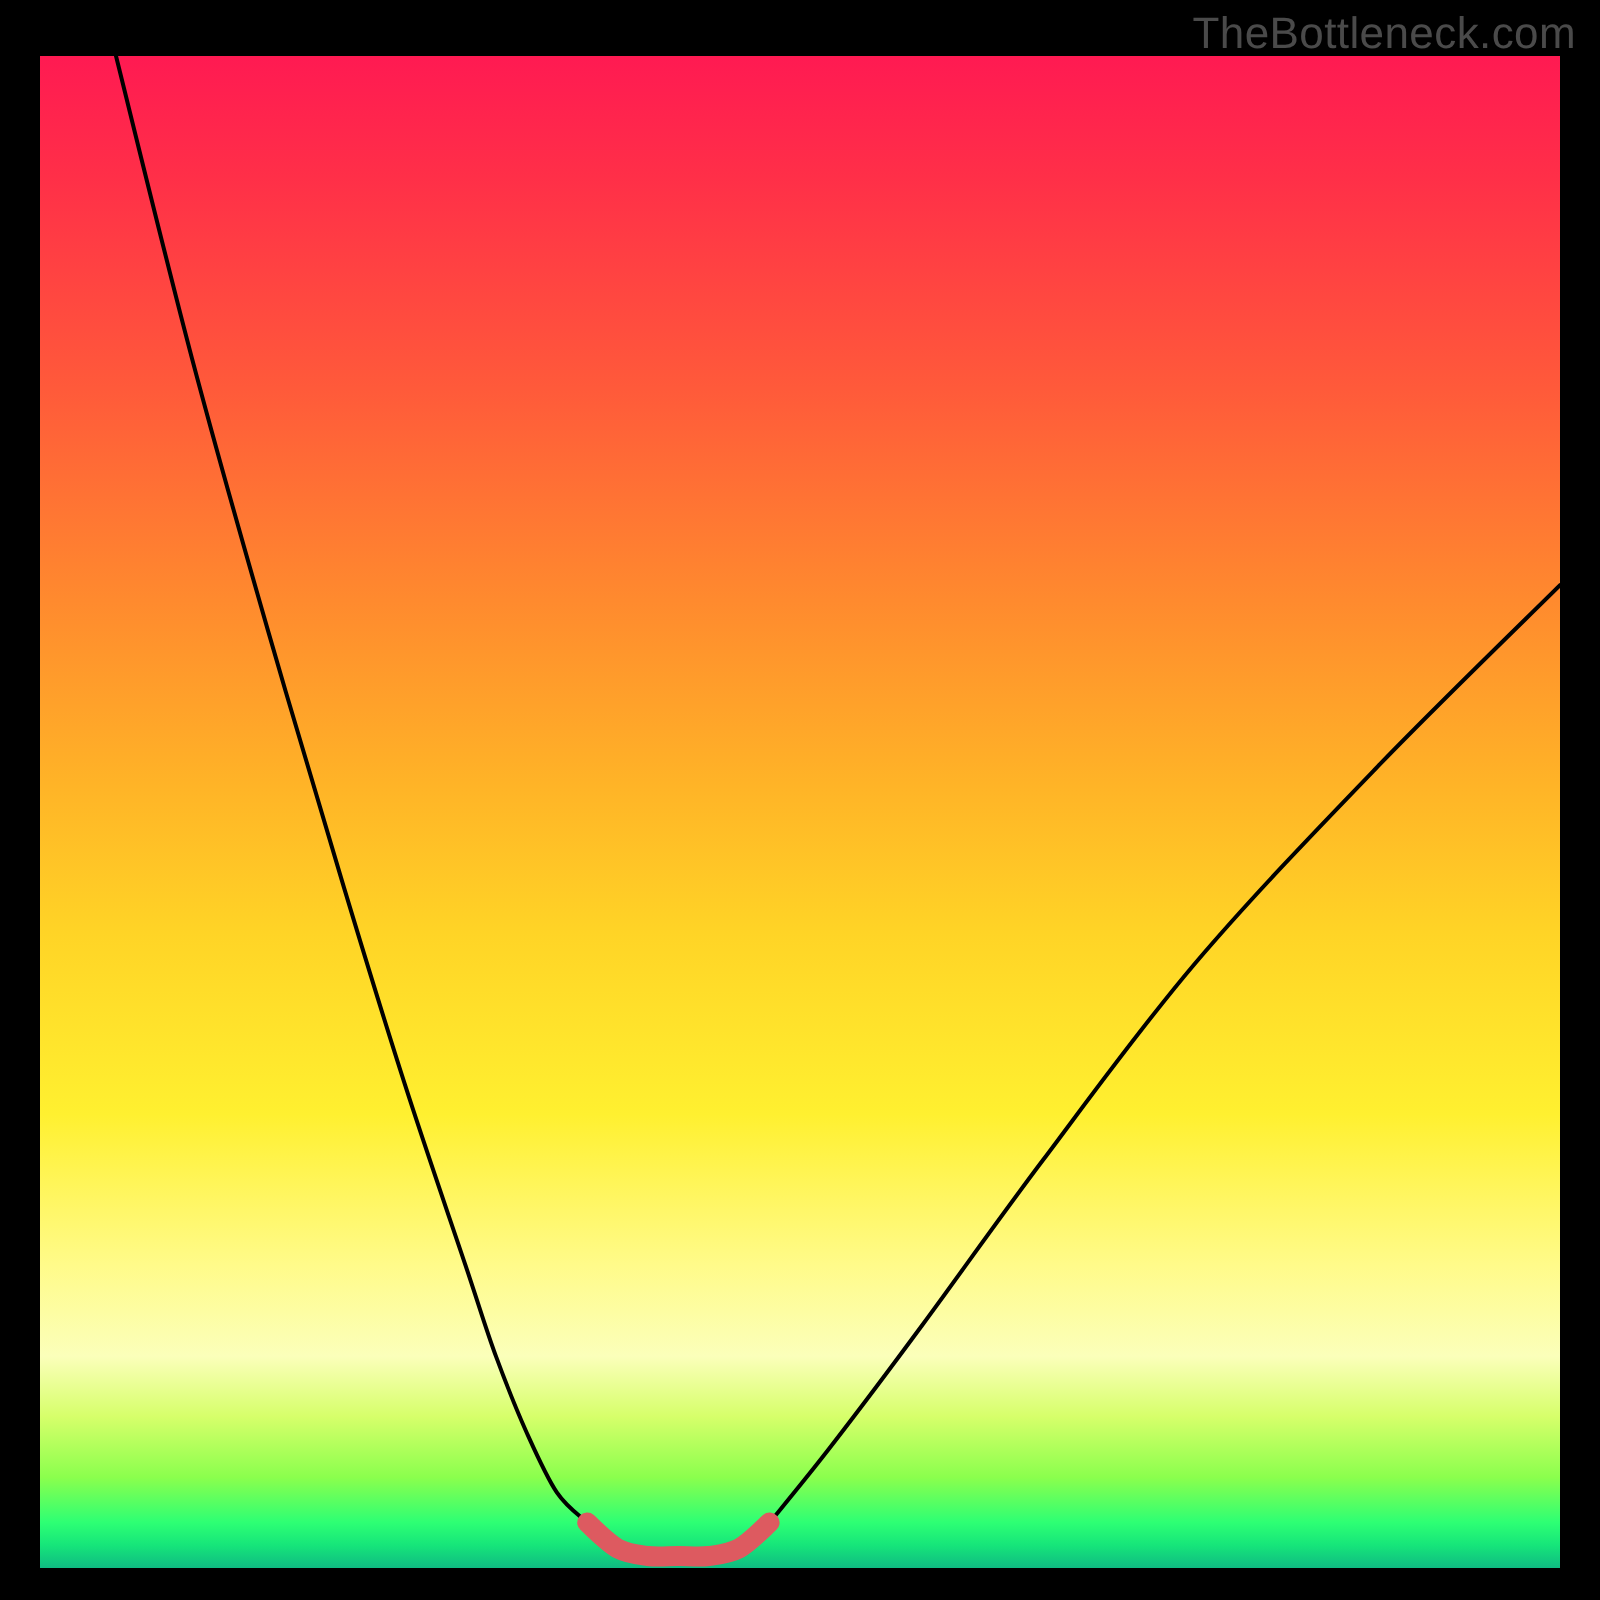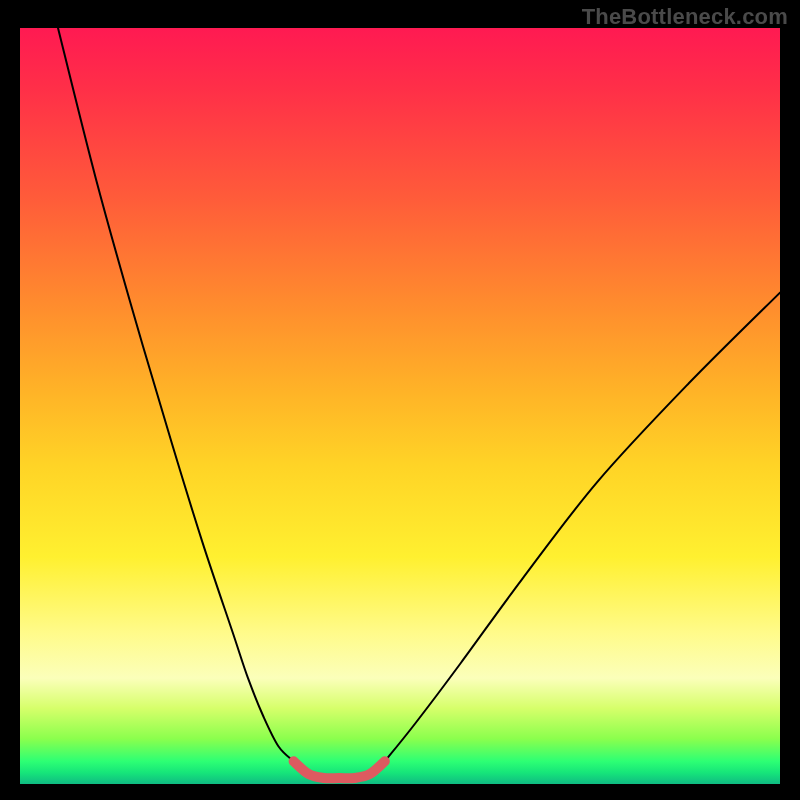--- a/index.html
+++ b/index.html
@@ -15,21 +15,21 @@
     width: 800px;
     height: 800px;
     background: #000;
   }
   .watermark {
     position: absolute;
     top: 4px;
     right: 12px;
     font-family: Arial, Helvetica, sans-serif;
     font-size: 22px;
-    font-weight: 700;
+    font-weight: 400;
     color: #4a4a4a;
     letter-spacing: 0.2px;
     z-index: 10;
   }
   .plot-wrap {
     position: absolute;
     left: 20px;
     top: 28px;
     width: 760px;
     height: 756px;

